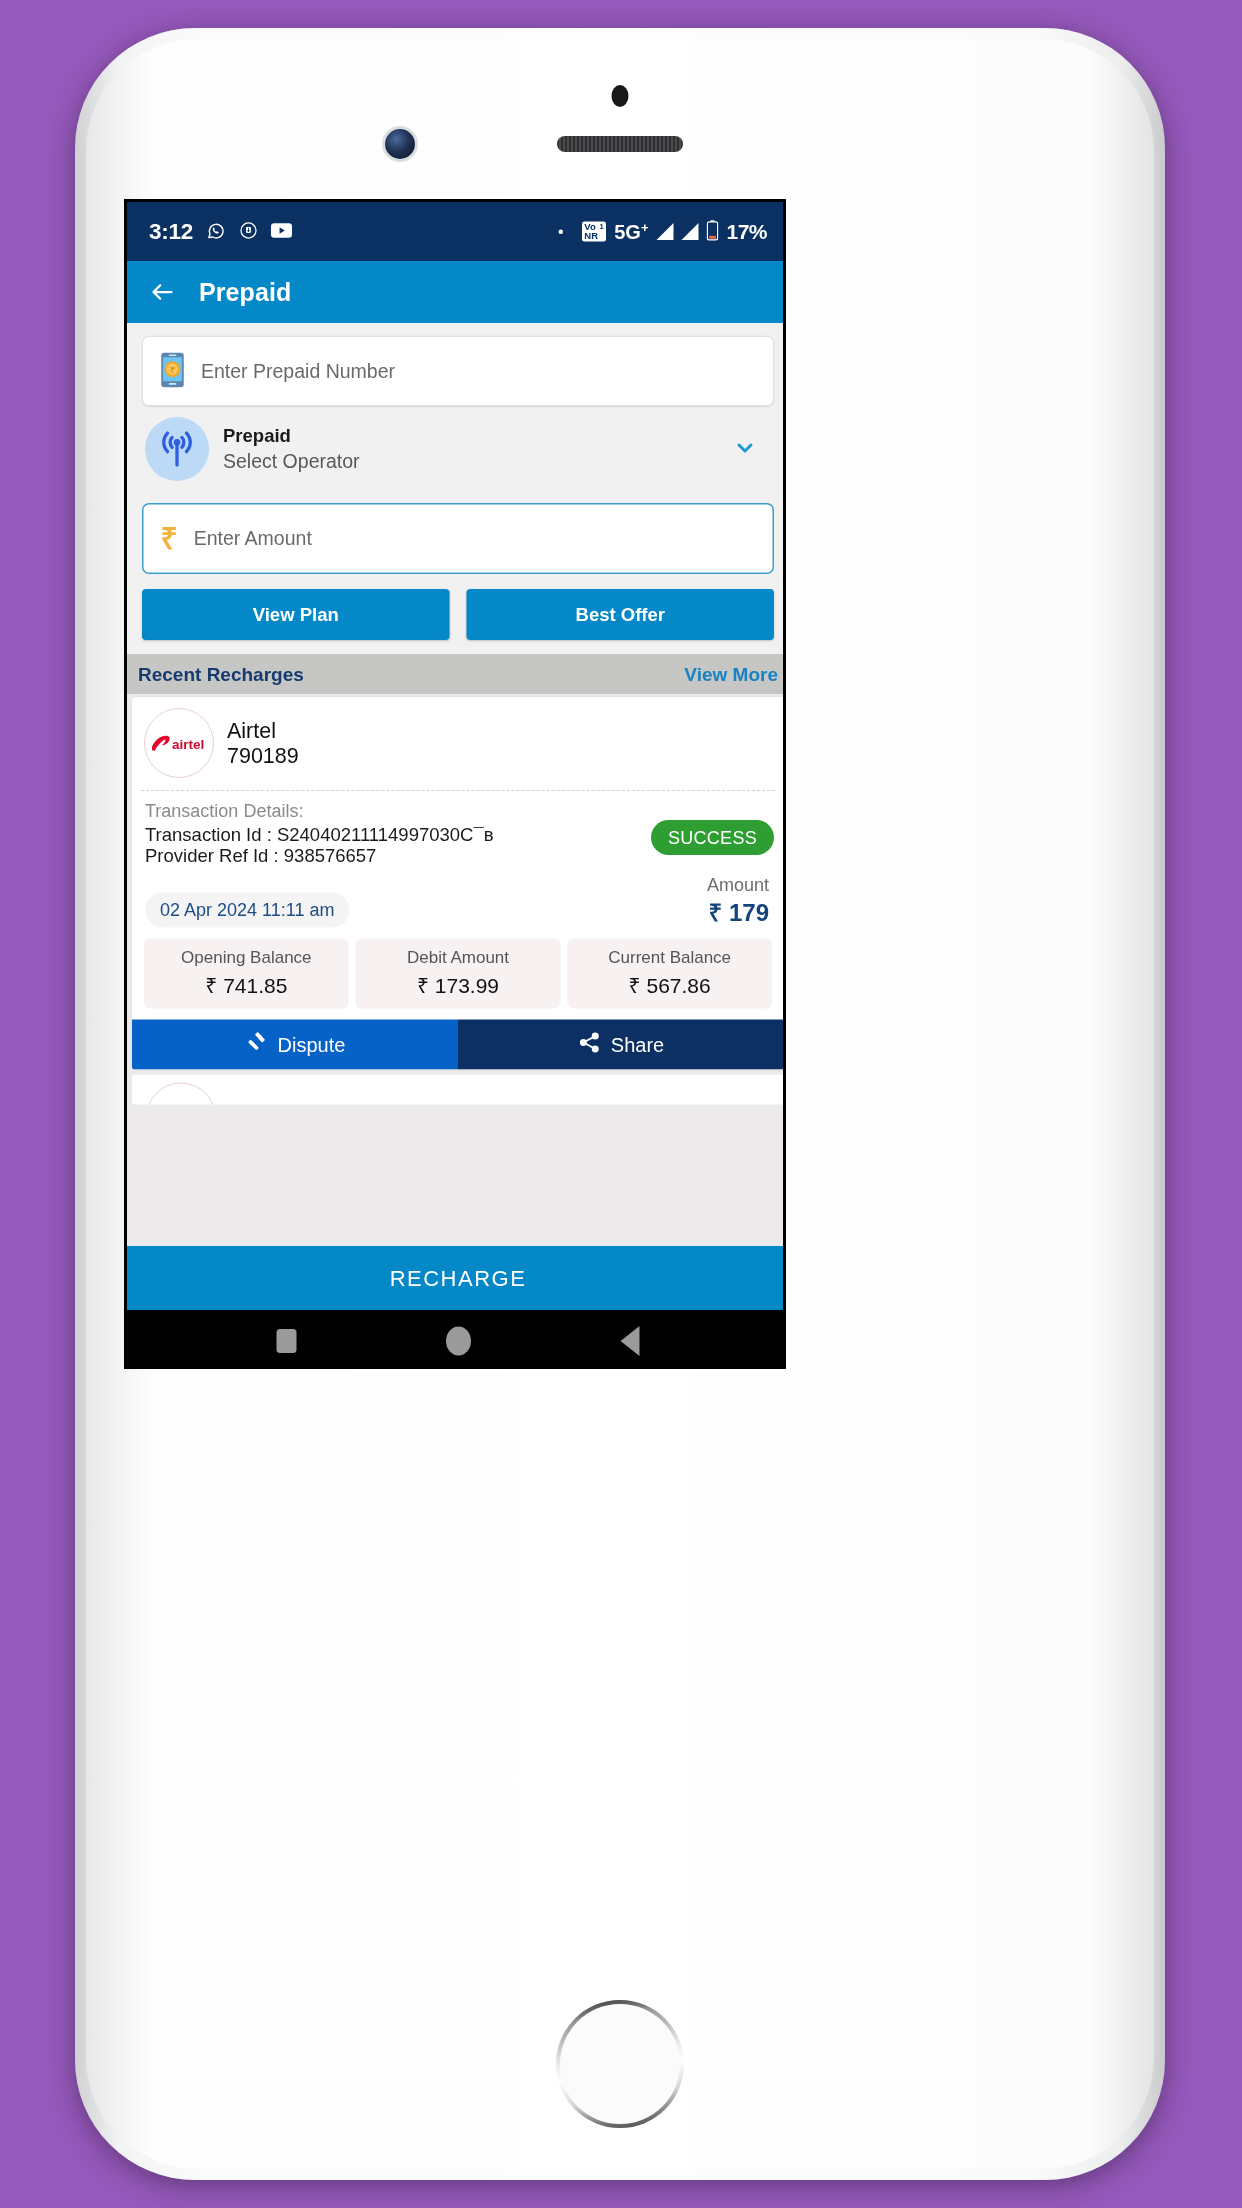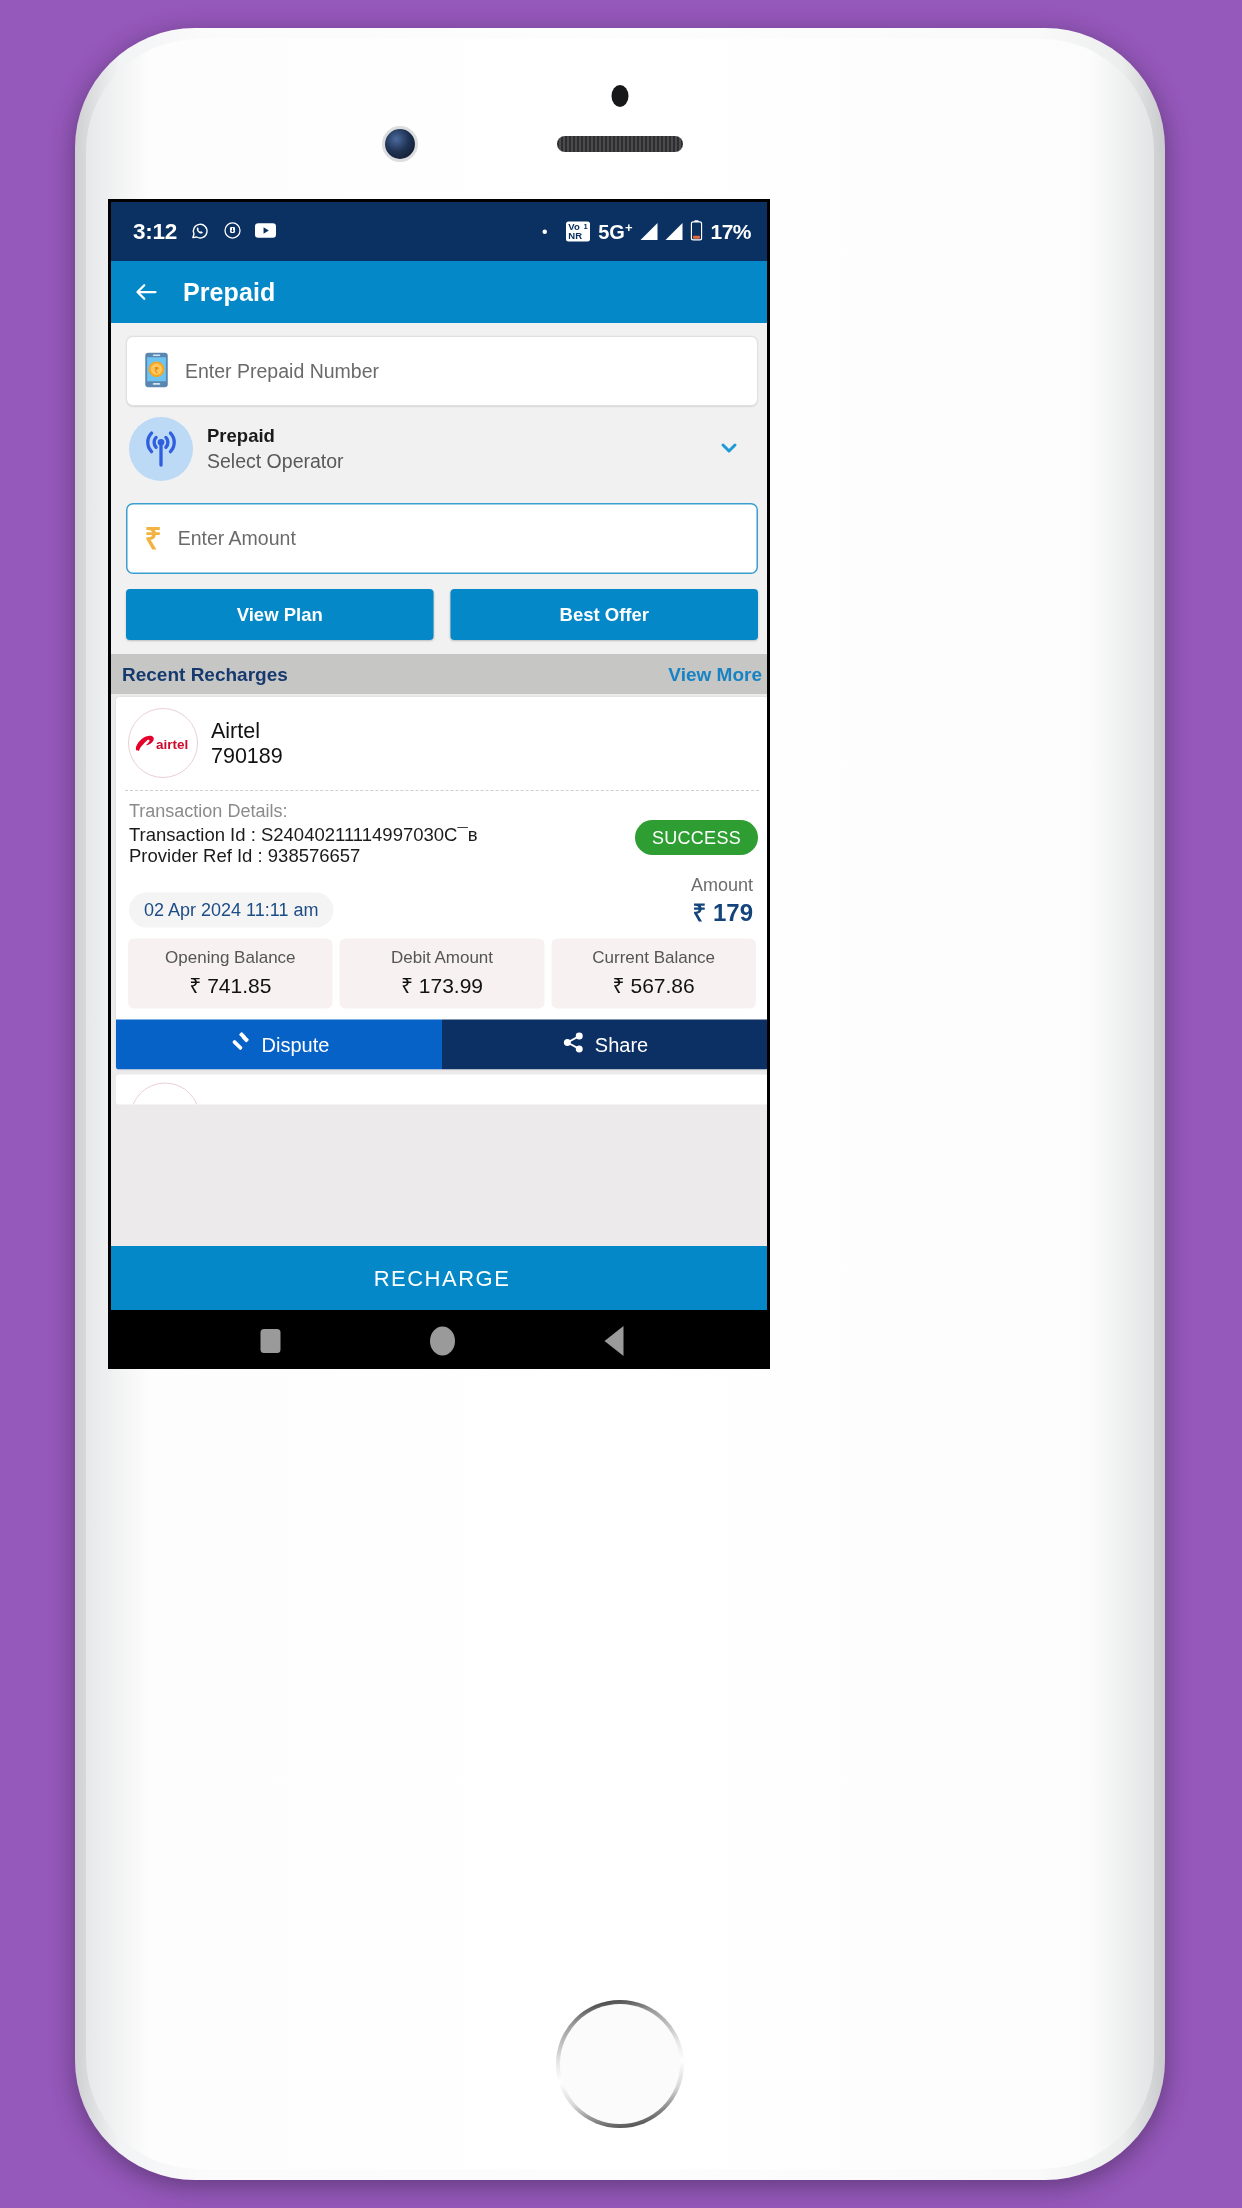--- a/index.html
+++ b/index.html
@@ -49,21 +49,21 @@
     border: 4px solid transparent;
     background-image: linear-gradient(#fbfbfb,#fbfbfb),
       linear-gradient(170deg,#1c1c1c 0%,#9a9a9a 18%,#e8e8e8 42%,#ffffff 55%,#d8d8d8 72%,#2c2c2c 100%);
     background-origin: border-box;
     background-clip: content-box, border-box;
   }
 
   
   #screen {
     position: absolute;
-    left: 108px; top: 199px;
+    left: 124px; top: 199px;
     width: 662px; height: 1170px;
     background: #404040;
     overflow: hidden;
     border: 3px solid #000;
   }
   
   #screen-scaler {
     position: absolute; left: 0; top: 0;
     width: 1324px; height: 2340px;
     transform: scale(.5);

